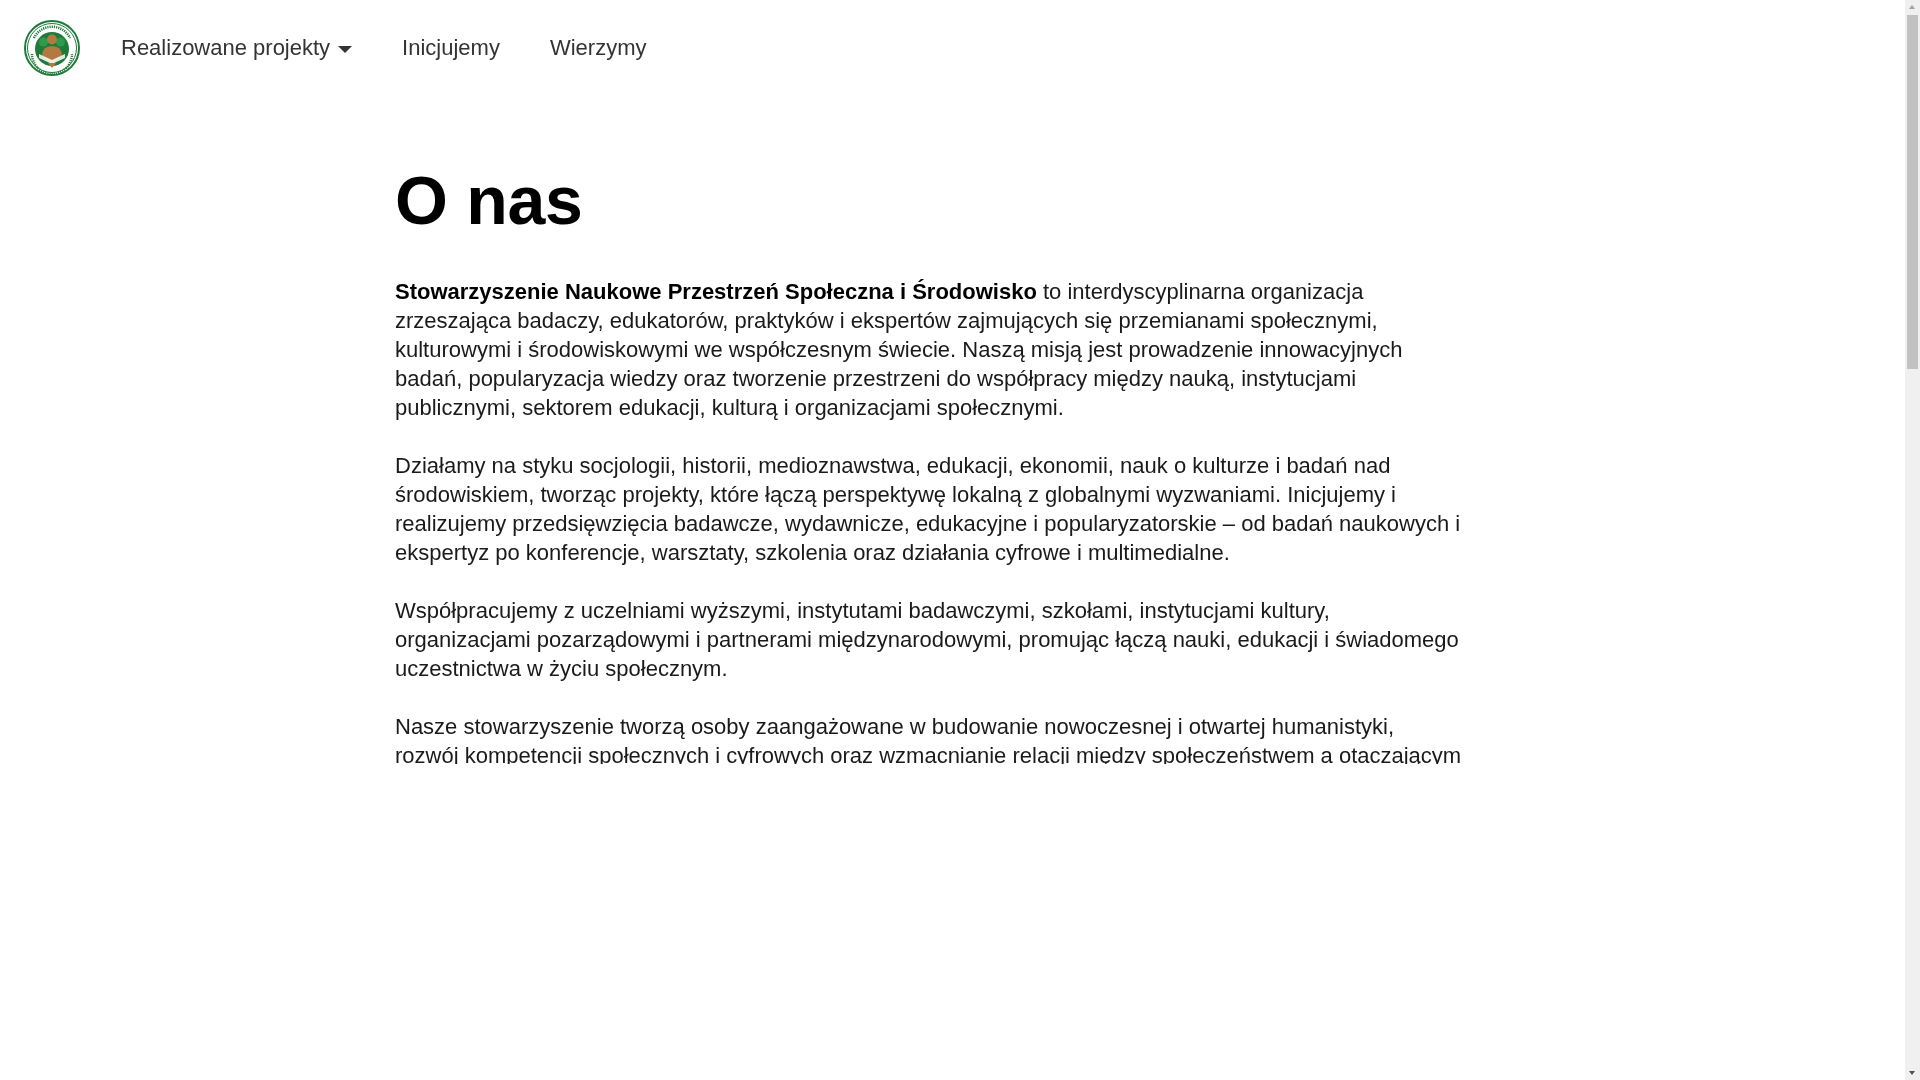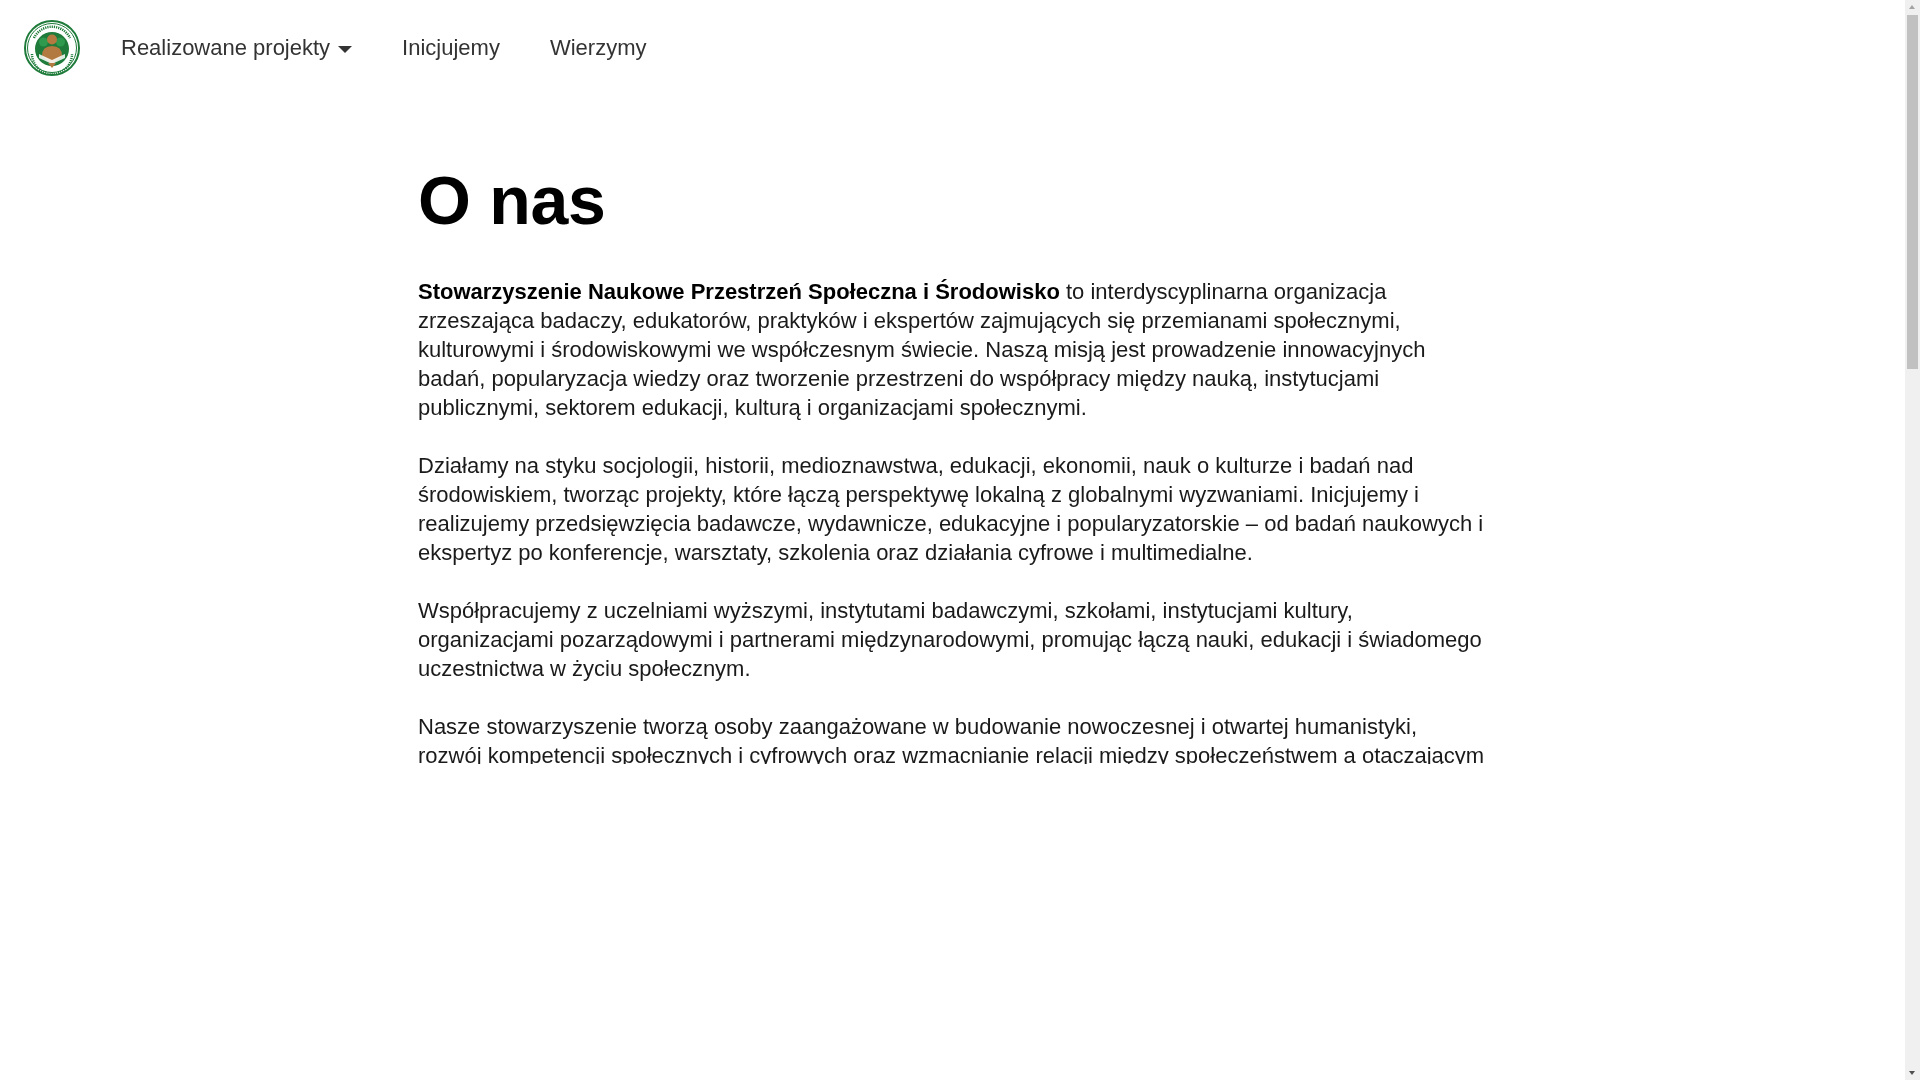--- a/index.html
+++ b/index.html
@@ -7,21 +7,21 @@
     width:1920px; height:1080px; overflow:hidden; background:#ffffff;
     font-family:"Liberation Sans", sans-serif; color:#000; position:relative;
   }
   .page { position:absolute; left:0; top:0; width:1905px; height:764px; overflow:hidden; }
   .navbar { position:absolute; left:0; top:0; width:1905px; height:96px; }
   .logo { position:absolute; left:24px; top:20px; width:56px; height:56px; }
   .nav { position:absolute; left:121px; top:34px; display:flex; align-items:center; height:28px; }
   .nav-item { font-size:22px; color:#333333; text-decoration:none; display:flex; align-items:center; cursor:pointer; white-space:nowrap; }
   .nav-item + .nav-item { margin-left:50px; }
   .caret { display:inline-block; width:0; height:0; border-left:7px solid transparent; border-right:7px solid transparent; border-top:7px solid #333; margin-left:8px; margin-top:2px; }
-  .content { position:absolute; left:418px; top:160px; width:1068px; }
+  .content { position:absolute; left:395px; top:160px; width:1068px; }
   h1.section-title { font-size:68px; font-weight:bold; margin:0; line-height:80px; letter-spacing:-0.3px; }
   .para { font-size:22px; line-height:29px; margin:0 0 29px 0; color:#1a1a1a; }
   .first-para { margin-top:37px; }
   .para b { color:#000; }
   .projects-title { position:absolute; left:0; width:1905px; top:1004px; text-align:center; font-size:68px; font-weight:bold; line-height:80px; margin:0; letter-spacing:-0.3px; }
   .scrollbar { position:absolute; left:1905px; top:0; width:15px; height:1080px; background:#f0f0f0; }
   .sb-arrow-up { position:absolute; left:4px; top:5px; width:0; height:0; border-left:3.5px solid transparent; border-right:3.5px solid transparent; border-bottom:4px solid #a3a3a3; }
   .sb-arrow-down { position:absolute; left:4px; bottom:5px; width:0; height:0; border-left:3.5px solid transparent; border-right:3.5px solid transparent; border-top:4px solid #505050; }
   .sb-thumb { position:absolute; left:2px; top:15px; width:11px; height:354px; background:#c1c1c1; }
 </style>

